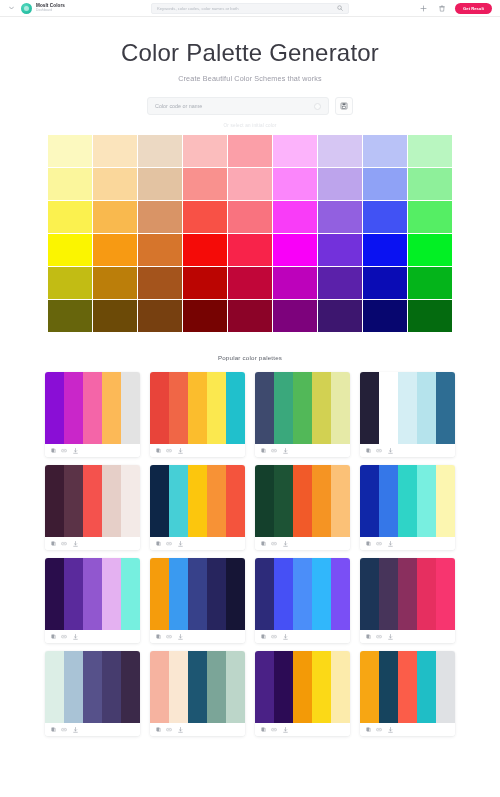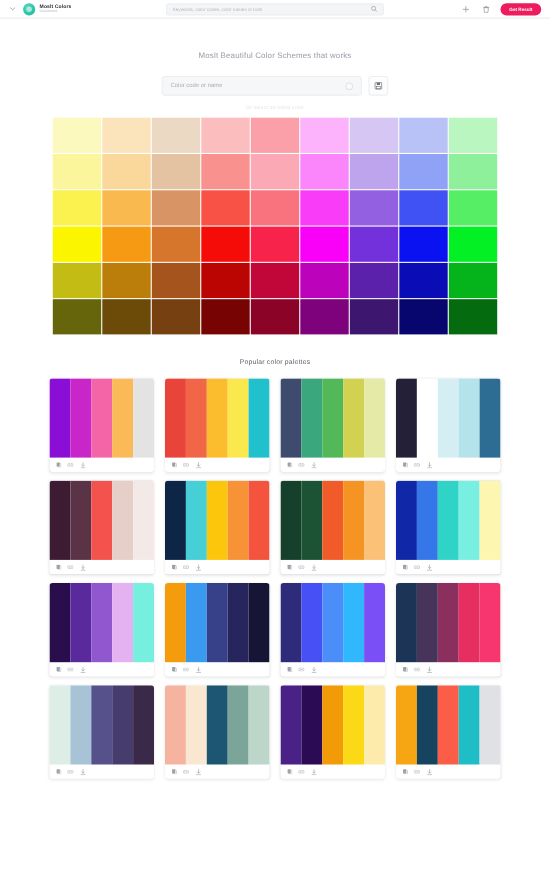--- a/index.html
+++ b/index.html
@@ -282,21 +282,22 @@
           <line x1="1" y1="3.4" x2="11" y2="3.4" stroke="#8a9099" stroke-width="1.2" stroke-linecap="round"></line>
           <path d="M4.6 3.2V1.8h2.8v1.4" fill="none" stroke="#8a9099" stroke-width="1.2"></path>
         </svg>
     </button>
     <button class="tb-cta">Get Result</button>
   </div>
 </div>
 
 <div class="page">
 
-  <div class="hero-sub">Moslt Beautiful Color Schemes that works</div>
+  <h1 class="hero-title">Color Palette Generator</h1>
+  <div class="hero-sub">Create Beautiful Color Schemes that works</div>
 
   <div class="pick-row">
     <div class="pick-field">
       <input class="pick-input" type="text" placeholder="Color code or name" style="">
       <span class="pick-dot"></span>
     </div>
     <button class="pick-btn">
       <svg width="8" height="8" viewBox="0 0 16 16">
         <rect x="2" y="2" width="12" height="12" rx="1.4" fill="none" stroke="#6d727a" stroke-width="1.3"></rect>
         <rect x="5" y="2.6" width="6" height="4" fill="#6d727a"></rect>

